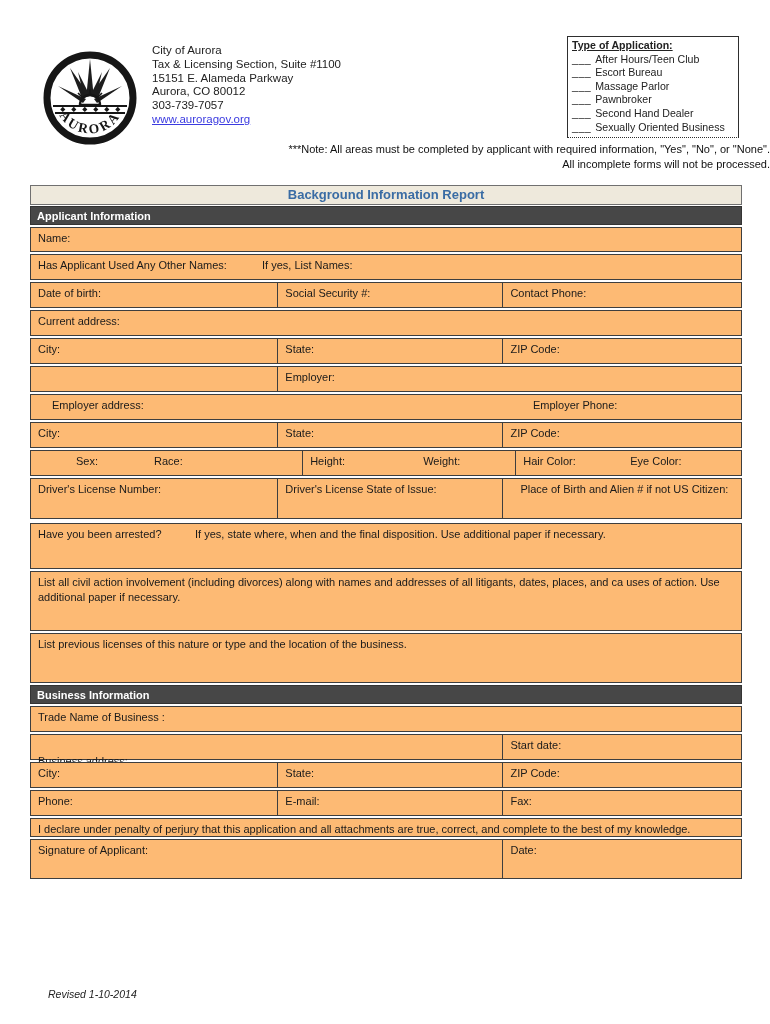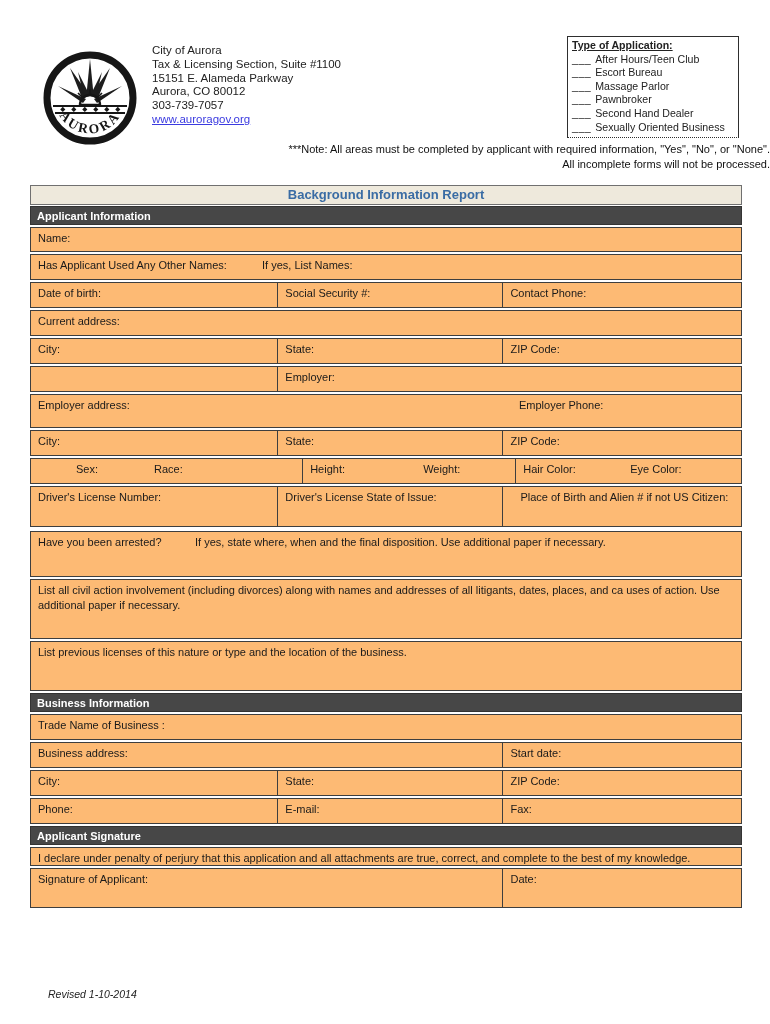--- a/index.html
+++ b/index.html
@@ -123,21 +123,21 @@
         </div>
         <div class="form-row" style="height: 26px;">
           <div class="form-cell" style="width: 34.7%;"><span class="field-label">City:</span></div>
           <div class="form-cell cell-bl" style="width: 31.7%;"><span class="field-label">State:</span></div>
           <div class="form-cell cell-bl" style="width: 33.6%;"><span class="field-label">ZIP Code:</span></div>
         </div>
         <div class="form-row" style="height: 26px;">
           <div class="form-cell" style="width: 34.7%; margin-top: 24px;"><span class="field-label">Current Occupation:</span></div>
           <div class="form-cell cell-bl" style="width: 65.3%;"><span class="field-label">Employer:</span></div>
         </div>
-        <div class="form-row" style="height: 34px;">
+        <div class="form-row" style="height: 26px; padding-left: 14px;">
           <div class="form-cell" style="width: 100%;"><span class="field-label">Employer address:</span><span class="field-label abs" style="left: 488px;">Employer Phone:</span></div>
         </div>
         <div class="form-row" style="height: 26px;">
           <div class="form-cell" style="width: 34.7%;"><span class="field-label">City:</span></div>
           <div class="form-cell cell-bl" style="width: 31.7%;"><span class="field-label">State:</span></div>
           <div class="form-cell cell-bl" style="width: 33.6%;"><span class="field-label">ZIP Code:</span></div>
         </div>
         <div class="form-row" style="height: 26px; padding-left: 38px;">
           <div class="form-cell" style="width: 34.7%;"><span class="field-label">Sex:</span><span class="field-label abs" style="left: 85px;">Race:</span></div>
           <div class="form-cell cell-bl" style="width: 31.7%;"><span class="field-label">Height:</span><span class="field-label abs" style="left: 120px;">Weight:</span></div>
@@ -155,34 +155,33 @@
           <div class="form-cell" style="width: 100%;"><span class="field-label">List all civil action involvement (including divorces) along with names and addresses of all litigants, dates, places, and ca uses of action.  Use additional paper if necessary.</span></div>
         </div>
         <div class="form-row" style="height: 50px;">
           <div class="form-cell" style="width: 100%;"><span class="field-label">List previous licenses of this nature or type and the location of the business.</span></div>
         </div>
         <div class="section-header">Business Information</div>
         <div class="form-row" style="height: 26px;">
           <div class="form-cell" style="width: 100%;"><span class="field-label">Trade Name of Business :</span></div>
         </div>
         <div class="form-row" style="height: 26px;">
-          <div class="form-cell" style="width: 66.4%;"><span class="field-label">Business  address:</span></div>
+          <div class="form-cell" style="width: 66.4%; margin-top: 16px;"><span class="field-label">Business  address:</span></div>
           <div class="form-cell cell-bl" style="width: 33.6%;"><span class="field-label">Start date:</span></div>
         </div>
         <div class="form-row" style="height: 26px;">
           <div class="form-cell" style="width: 34.7%;"><span class="field-label">City:</span></div>
           <div class="form-cell cell-bl" style="width: 31.7%;"><span class="field-label">State:</span></div>
           <div class="form-cell cell-bl" style="width: 33.6%;"><span class="field-label">ZIP Code:</span></div>
         </div>
         <div class="form-row" style="height: 26px;">
           <div class="form-cell" style="width: 34.7%;"><span class="field-label">Phone:</span></div>
           <div class="form-cell cell-bl" style="width: 31.7%;"><span class="field-label">E-mail:</span></div>
           <div class="form-cell cell-bl" style="width: 33.6%;"><span class="field-label">Fax:</span></div>
         </div>
-        <div class="section-header">Applicant Signature</div>
         <div class="form-row" style="height: 19px;">
           <div class="form-cell" style="width: 100%;"><span class="field-label">I declare under penalty of perjury that this application and all attachments are true, correct, and complete to the best of my knowledge.</span></div>
         </div>
         <div class="form-row" style="height: 40px;">
           <div class="form-cell" style="width: 66.4%;"><span class="field-label">Signature of Applicant:</span></div>
           <div class="form-cell cell-bl" style="width: 33.6%;"><span class="field-label">Date:</span></div>
         </div>
       </div>
   </div>
 

